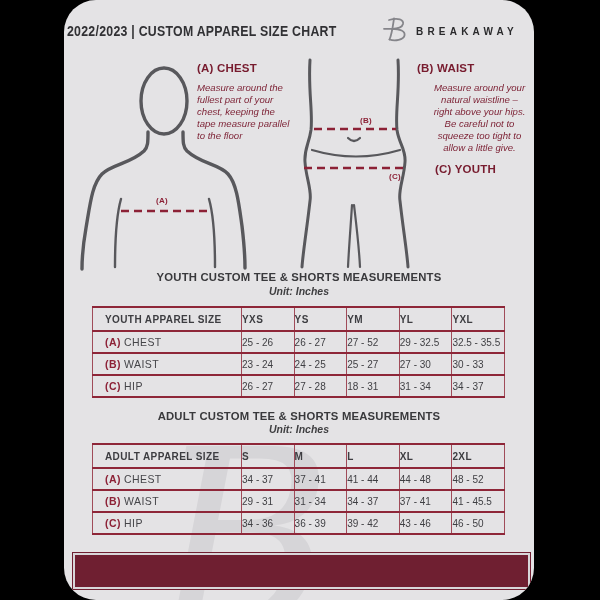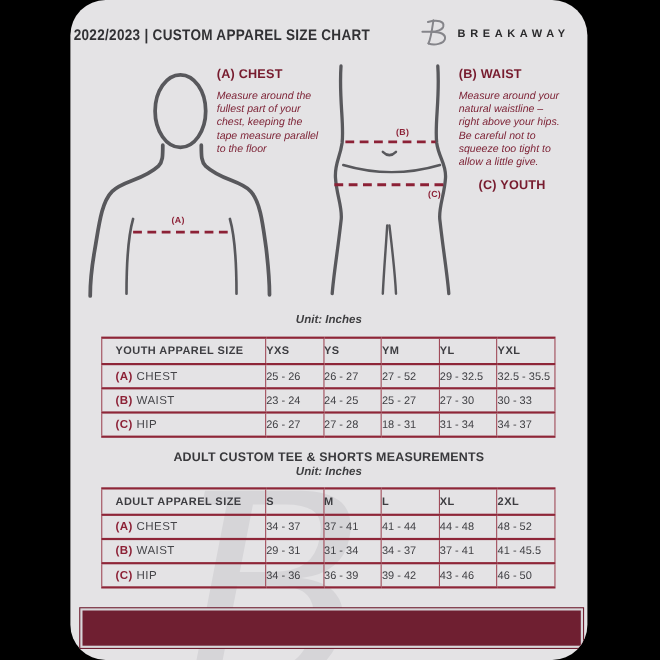--- a/index.html
+++ b/index.html
@@ -98,29 +98,30 @@
   <span class="figlabel" style="left:325px;top:172px;">(C)</span>
 
   <div class="guide-title" style="left:133px;top:62px;">(A) CHEST</div>
   <div class="guide-text" style="left:133px;top:82px;">Measure around the
 fullest part of your
 chest, keeping the
 tape measure parallel
 to the floor</div>
 
   <div class="guide-title" style="left:353px;top:62px;">(B) WAIST</div>
-  <div class="guide-text" style="left:353px;top:82px;">Measure around your
+  <div class="guide-text" style="left:353px;top:82px;text-align:center;">Measure around your
 natural waistline –
 right above your hips.
 Be careful not to
 squeeze too tight to
 allow a little give.</div>
 
   <div class="guide-title" style="left:371px;top:163px;">(C) YOUTH</div>
 
+  <div class="sec-title" style="top:271px;">YOUTH CUSTOM TEE &amp; SHORTS MEASUREMENTS</div>
   <div class="sec-unit" style="top:285px;">Unit: Inches</div>
   <table class="size" id="youth-table">
       <thead>
         <tr>
           <th class="label-col">YOUTH APPAREL SIZE</th>
           <th>YXS</th>
           <th>YS</th>
           <th>YM</th>
           <th>YL</th>
           <th>YXL</th>

